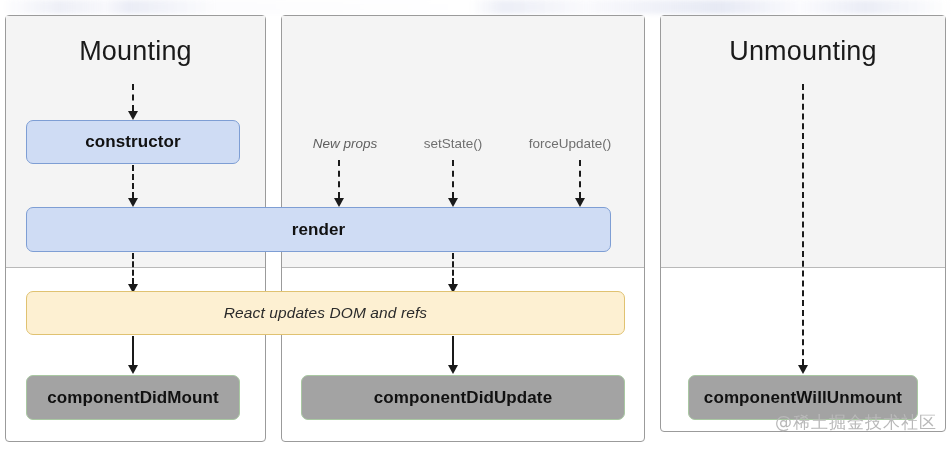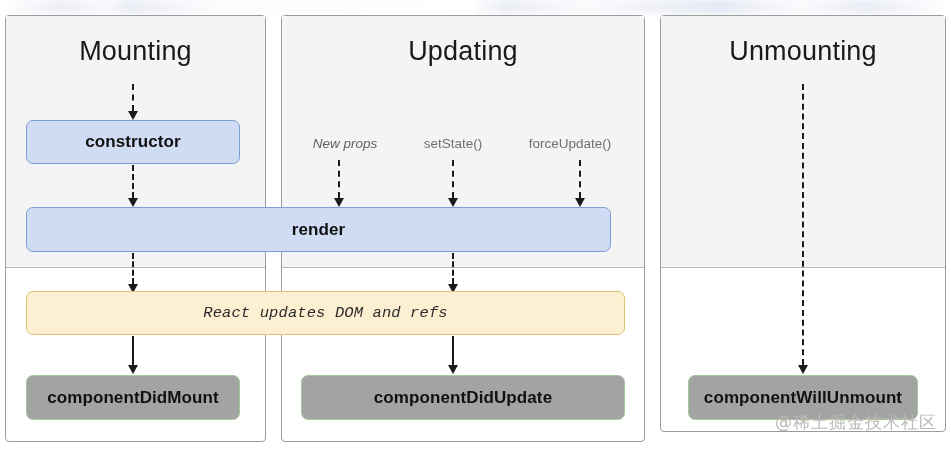--- a/index.html
+++ b/index.html
@@ -85,21 +85,20 @@
     background: #cfdcf4;
     border: 1px solid #7e9ed4;
   }
   .lc-yellow {
     background: #fdf0d2;
     border: 1px solid #e0c271;
     font-style: italic;
     font-weight: normal;
     font-size: 15.5px;
     color: #2b2b2b;
-    font-family: Liberation Mono, monospace;
   }
   .lc-green {
     background: #a3a3a3;
     border: 1px solid #a9c8a2;
   }
 
   
   .trigger-label {
     position: absolute;
     font-size: 13.5px;
@@ -154,21 +153,20 @@
 
   <div class="top-bleed"></div>
 
   <div class="panel" style="left:5px; top:15px; width:261px; height:427px;">
     <div class="panel-top" style="height:252px;"></div>
     <div class="panel-title" style="top:20px;">Mounting</div>
   </div>
 
   <div class="panel" style="left:281px; top:15px; width:364px; height:427px;">
     <div class="panel-top" style="height:252px;"></div>
-    <div class="panel-title" style="top:20px;">Updating</div>
   </div>
 
   <div class="panel" style="left:660px; top:15px; width:286px; height:417px;">
     <div class="panel-top" style="height:252px;"></div>
     <div class="panel-title" style="top:20px;">Unmounting</div>
   </div>
 
   <div class="arrow" style="left:133px; top:84px; width:12px; height:36px;">
     <div class="shaft" style="height:27px;"></div>
     <div class="head"></div>

